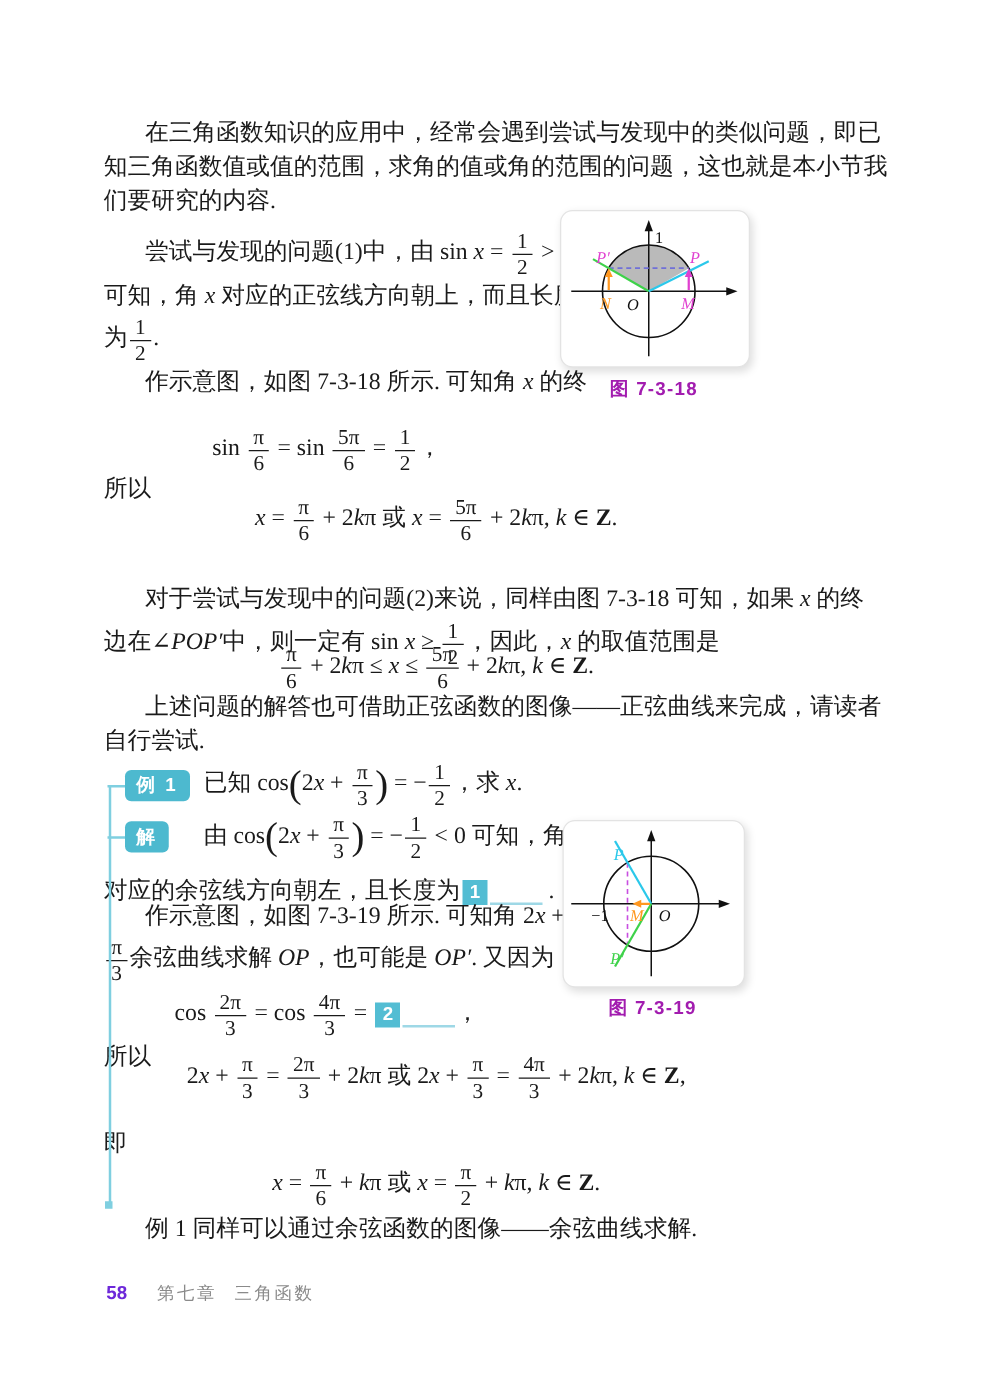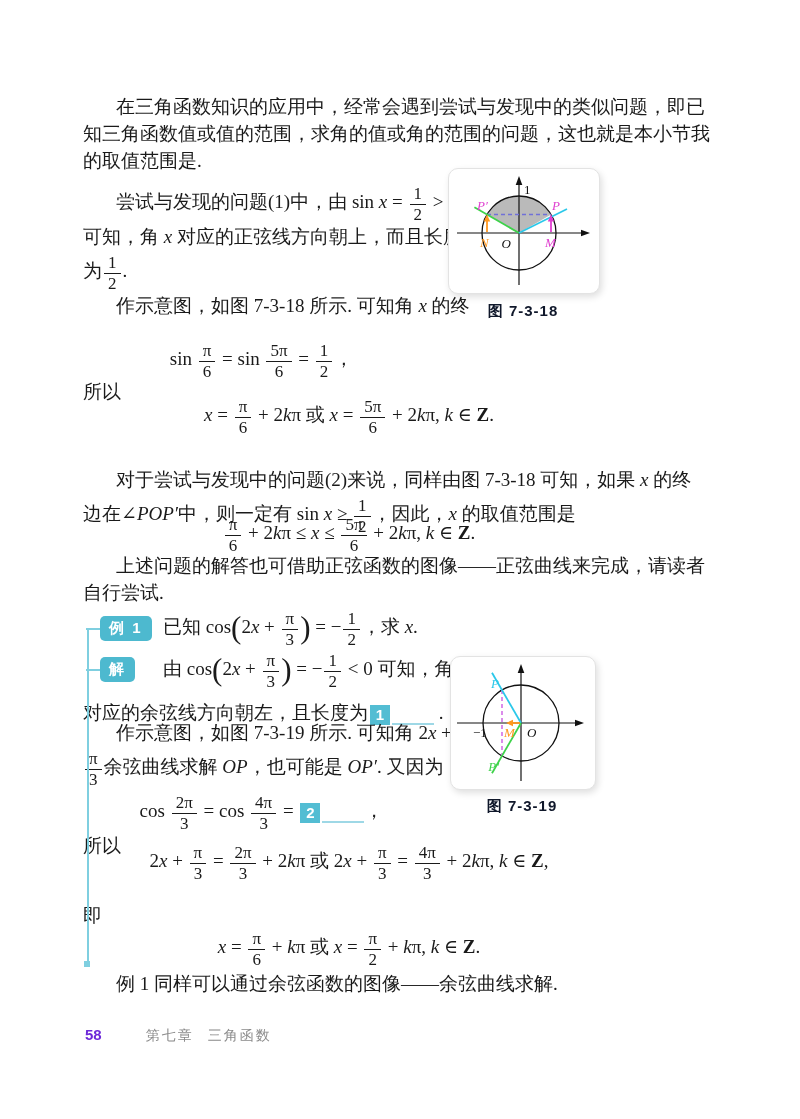--- a/index.html
+++ b/index.html
@@ -23,37 +23,37 @@
              color:#fff;text-align:center;font-size:15px;font-weight:bold;padding:0 3px;
              vertical-align:middle;font-family:"Liberation Sans",sans-serif;margin-left:2px;}
   .blank-line{display:inline-block;width:42px;height:2px;background:#9ed8e6;vertical-align:-6px;margin-left:2px;}
   .ex-row{padding-left:80px;}
   .badge{position:absolute;background:#4db9cf;color:#fff;font-size:15px;font-weight:bold;
          letter-spacing:2px;padding:3px 9px;border-radius:5px;z-index:3;
          font-family:"Liberation Sans",sans-serif;}
   .conn{position:absolute;background:#7fcfe0;z-index:1;}
   .fig-card{position:absolute;background:#fff;border:1px solid #e3e3e3;border-radius:10px;
             box-shadow:2px 3px 7px rgba(0,0,0,0.13);}
-  .fig-cap{position:absolute;color:#0f172a;font-size:15px;font-weight:bold;letter-spacing:1px;
+  .fig-cap{position:absolute;color:#a21caf;font-size:15px;font-weight:bold;letter-spacing:1px;
            text-align:center;font-family:"Liberation Sans",sans-serif;}
   .flbl{font-family:"Liberation Serif",serif;font-size:13px;}
   .footer{position:absolute;left:85px;top:1026px;font-family:"Liberation Sans",sans-serif;
           font-size:14px;color:#8a8a8a;letter-spacing:2px;}
   .footer .pnum{color:#6d28d9;font-weight:bold;font-size:15px;margin-right:24px;letter-spacing:0;}
-  .footer .chap{margin-right:14px;margin-left:20px;}
+  .footer .chap{margin-right:14px;}
 </style>
 </head>
 <body>
 
 <div class="page">
 
   <div class="blk" style="top:93px">
       <div class="line indent"><span class="cn">在三角函数知识的应用中，经常会遇到尝试与发现中的类似问题，即已</span></div>
       <div class="line"><span class="cn">知三角函数值或值的范围，求角的值或角的范围的问题，这也就是本小节我</span></div>
-      <div class="line"><span class="cn">的取值范围是.</span></div>
+      <div class="line"><span class="cn">们要研究的内容.</span></div>
     </div>
   <div class="blk narrow" style="top:181px">
       <div class="line tall indent"><span class="cn">尝试与发现的问题(1)中，由 </span><span class="mr">sin </span><span class="mi">x</span><span class="mr"> = </span><span class="frac"><span class="num">1</span><span class="den">2</span></span><span class="mr"> &gt; 0</span></div>
       <div class="line"><span class="cn">可知，角 </span><span class="mi">x</span><span class="cn"> 对应的正弦线方向朝上，而且长度</span></div>
       <div class="line tall"><span class="cn">为</span><span class="frac"><span class="num">1</span><span class="den">2</span></span><span class="cn">.</span></div>
     </div>
   <div class="blk narrow" style="top:292px">
       <div class="line indent"><span class="cn">作示意图，如图 7-3-18 所示. 可知角 </span><span class="mi">x</span><span class="cn"> 的终</span></div>
     </div>
   <div class="blk narrow center" style="top:338px">

